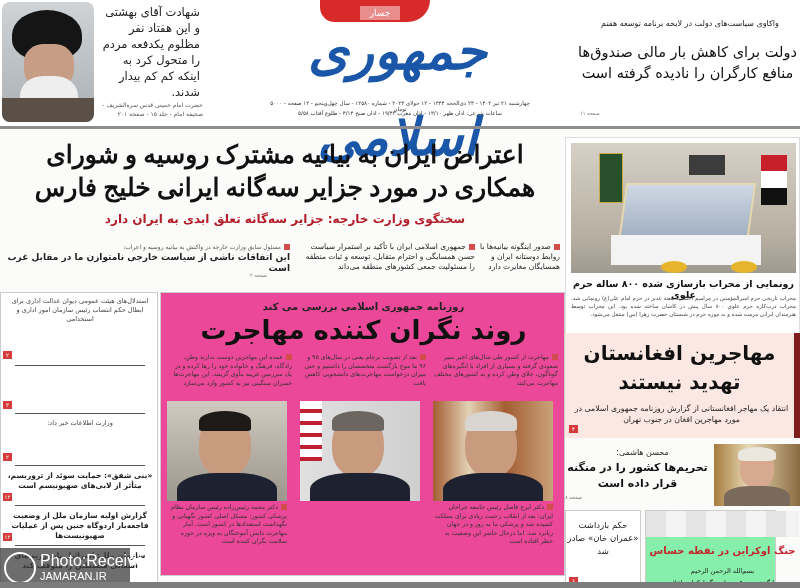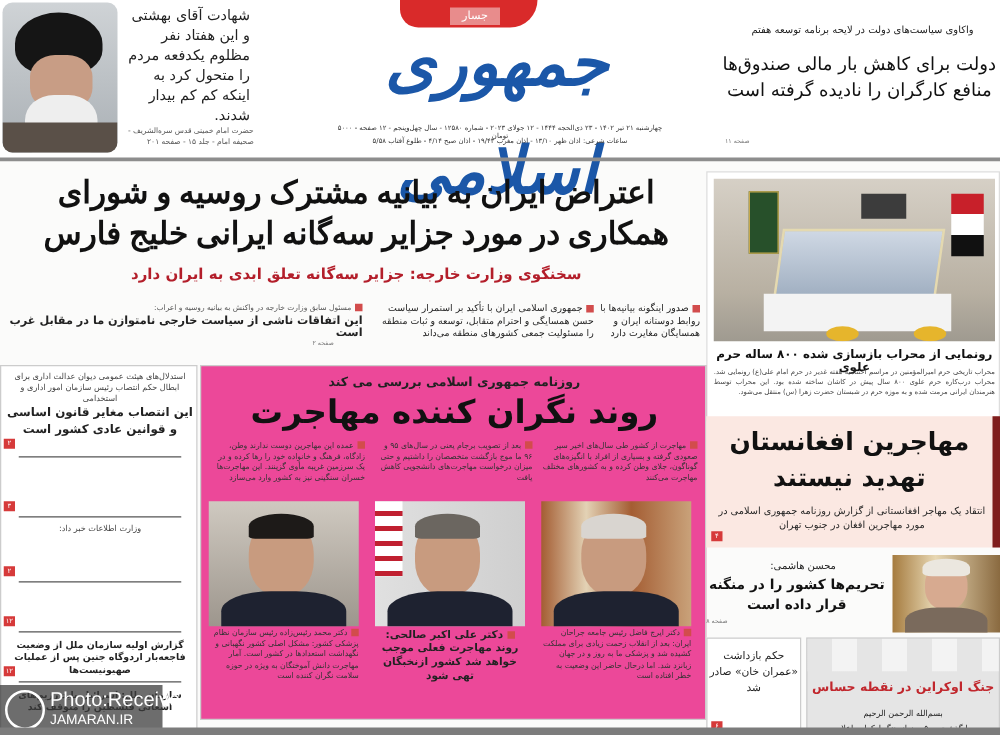--- a/index.html
+++ b/index.html
@@ -87,21 +87,21 @@
 #afghan-sub{position:absolute;left:4px;top:70px;width:225px;font-size:7.8px;line-height:11px;text-align:center;color:#222}
 #hashemi-photo{left:714px;top:444px;width:86px;height:62px;background:linear-gradient(90deg,#a57b3f,#e8d8b4 40%,#8a6a40);overflow:hidden}
 #hashemi-photo .head{position:absolute;left:26px;top:6px;width:34px;height:38px;border-radius:45%;background:#d7aa90}
 #hashemi-photo .hair{position:absolute;left:24px;top:3px;width:38px;height:14px;border-radius:50% 50% 20% 20%;background:#ebe7df}
 #hashemi-photo .suit{position:absolute;left:10px;top:42px;width:66px;height:26px;border-radius:40% 40% 0 0;background:#7a6a5c}
 #hashemi-kicker{left:575px;top:448px;width:135px;font-size:8px;text-align:center;color:#222}
 #hashemi-head{left:565px;top:460px;width:145px;font-size:11px;font-weight:bold;line-height:16px;text-align:center;color:#111}
 #hashemi-page{left:565px;top:494px;font-size:5px;color:#777}
 #imran-box{left:565px;top:510px;width:76px;height:78px;background:#fff;border:1px solid #ccc}
 #imran-text{position:absolute;left:0;top:8px;width:74px;font-size:8.5px;line-height:13px;text-align:center;color:#222}
-#editorial-box{left:645px;top:510px;width:155px;height:78px;background:#e5e5e5;border:1px solid #ccc}
+#editorial-box{left:645px;top:510px;width:131px;height:78px;background:#86efac;border:1px solid #ccc}
 #editorial-band{position:absolute;left:0;top:0;width:153px;height:26px;background:repeating-linear-gradient(90deg,#e5e5e5 0 20px,#f3f3f3 20px 40px)}
 #editorial-title{position:absolute;left:0;top:34px;width:153px;font-size:10px;font-weight:bold;text-align:center;color:#c1272d}
 #editorial-bismillah{position:absolute;left:0;top:56px;width:153px;font-size:6.5px;text-align:center;color:#222}
 #editorial-line{position:absolute;left:0;top:68px;width:153px;font-size:6.5px;text-align:center;color:#222}
 
 #watermark{left:0;top:548px;width:130px;height:40px;background:rgba(60,60,60,0.75)}
 #wm-icon{position:absolute;left:4px;top:4px;width:32px;height:32px;border:2px solid #fff;border-radius:50%}
 #wm-text1{position:absolute;left:40px;top:4px;font-family:"Liberation Sans",sans-serif;font-size:16px;color:#fff;direction:ltr}
 #wm-text2{position:absolute;left:40px;top:22px;font-family:"Liberation Sans",sans-serif;font-size:11px;color:#fff;direction:ltr}
 #bottom-rule{left:0;top:582px;width:800px;height:6px;background:#7c7c7c}
@@ -182,41 +182,42 @@
       <div class="hair"></div>
       <div class="suit"></div>
     </div>
   <div id="portrait-3" class="portrait">
       <div class="head"></div>
       <div class="hair"></div>
       <div class="suit"></div>
     </div>
 
   <div id="pcap-1" class="pcap rtl"><span class="bullet"></span><span>دکتر ایرج فاضل رئیس جامعه جراحان ایران: بعد از انقلاب زحمت زیادی برای مملکت کشیده شد و پزشکی ما به روز و در جهان زبانزد شد. اما درحال حاضر این وضعیت به خطر افتاده است</span></div>
-  <div id="pcap-2" class="pcap"><span class="bullet"></span><span>دکتر علی اکبر صالحی: روند مهاجرت فعلی موجب خواهد شد کشور ازنخبگان تهی شود</span></div>
   <div id="pcap-3" class="pcap rtl"><span class="bullet"></span><span>دکتر محمد رئیس‌زاده رئیس سازمان نظام پزشکی کشور: مشکل اصلی کشور نگهبانی و نگهداشت استعدادها در کشور است. آمار مهاجرت دانش آموختگان به ویژه در حوزه سلامت نگران کننده است</span></div>
 </div>
 
 <div id="left-col" class="abs">
   <div class="lc-item" style="top:4px">
     <div class="lc-kick">استدلال‌های هیئت عمومی دیوان عدالت اداری برای ابطال حکم انتصاب رئیس سازمان امور اداری و استخدامی</div>
-    <div class="lc-head">این انتصاب مغایر قانون اساسی و قوانین عادی کشور است</div>
   </div>
   <div class="pg" style="left:2px;top:58px">۲</div>
   <div class="divider" style="top:72px"></div>
 
   <div class="pg" style="left:2px;top:108px">۳</div>
   <div class="divider" style="top:120px"></div>
 
   <div class="lc-item" style="top:126px">
     <div class="lc-kick">وزارت اطلاعات خبر داد:</div>
   </div>
   <div class="pg" style="left:2px;top:160px">۲</div>
   <div class="divider" style="top:172px"></div>
 
+  <div class="lc-item" style="top:178px">
+    <div class="lc-head-s">«بنی شفق»: حمایت سوئد از تروریسم، متأثر از لابی‌های صهیونیسم است</div>
+  </div>
   <div class="pg" style="left:2px;top:200px">۱۲</div>
   <div class="divider" style="top:212px"></div>
 
   <div class="lc-item" style="top:218px">
     <div class="lc-head-s">گزارش اولیه سازمان ملل از وضعیت فاجعه‌بار اردوگاه جنین پس از عملیات صهیونیست‌ها</div>
   </div>
   <div class="pg" style="left:2px;top:240px">۱۲</div>
   <div class="divider" style="top:252px"></div>
 
   <div class="lc-item" style="top:258px">

